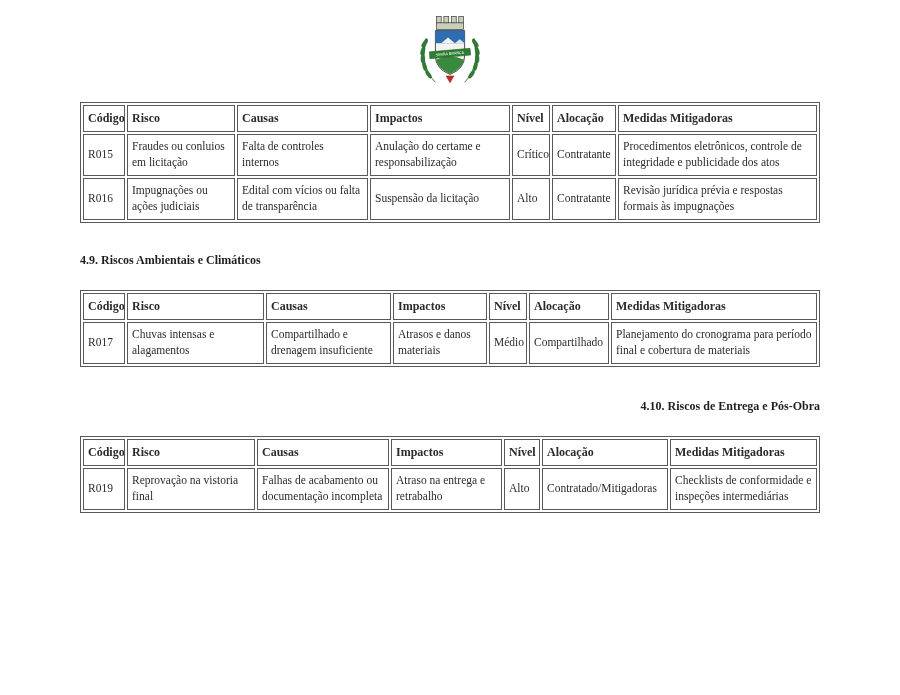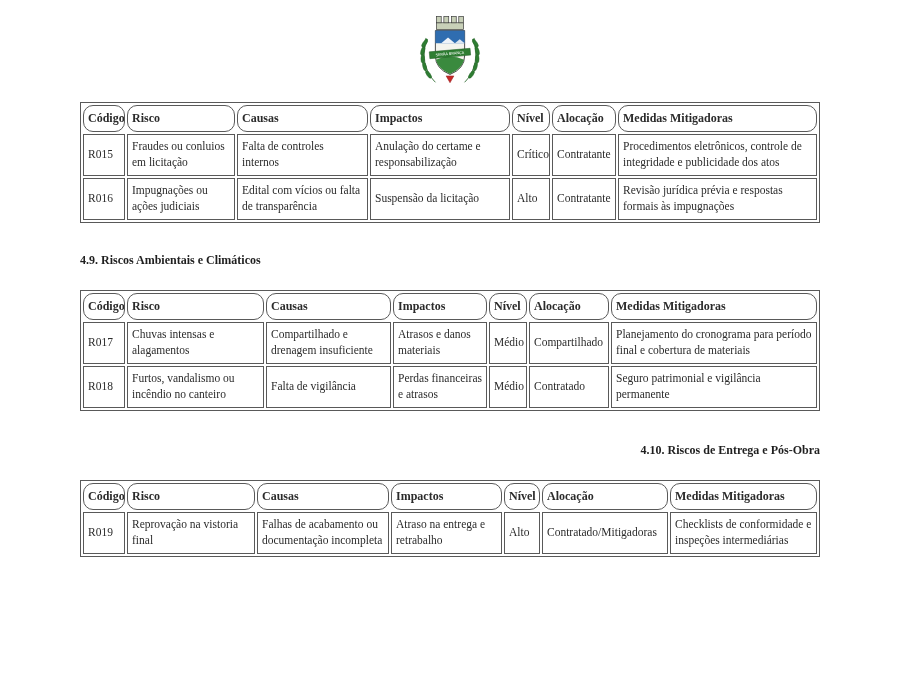--- a/index.html
+++ b/index.html
@@ -52,21 +52,20 @@
     text-align: left;
     vertical-align: middle;
     overflow: hidden;
     line-height: 1.35;
   }
   table.risk-table th {
     font-weight: bold;
     font-size: 12px;
     height: 27px;
     white-space: nowrap;
-    border-radius: 10px;
   }
   table.risk-table td { height: 42px; }
   .t3 td { height: 46px; }
 </style>
 </head>
 <body>
 
 <div class="page">
 
   <div class="crest-wrap">
@@ -187,29 +186,20 @@
     <tbody>
       <tr>
         <td>R017</td>
         <td>Chuvas intensas e alagamentos</td>
         <td>Compartilhado e drenagem insuficiente</td>
         <td>Atrasos e danos materiais</td>
         <td>Médio</td>
         <td>Compartilhado</td>
         <td>Planejamento do cronograma para período final e cobertura de materiais</td>
       </tr>
-      <tr>
-        <td>R018</td>
-        <td>Furtos, vandalismo ou incêndio no canteiro</td>
-        <td>Falta de vigilância</td>
-        <td>Perdas financeiras e atrasos</td>
-        <td>Médio</td>
-        <td>Contratado</td>
-        <td>Seguro patrimonial e vigilância permanente</td>
-      </tr>
     </tbody>
   </table>
 
   <div class="section-heading heading-410">4.10. Riscos de Entrega e Pós-Obra</div>
 
   <table class="risk-table t3">
     <colgroup>
       <col style="width:42px">
         <col style="width:128px">
         <col style="width:132px">

